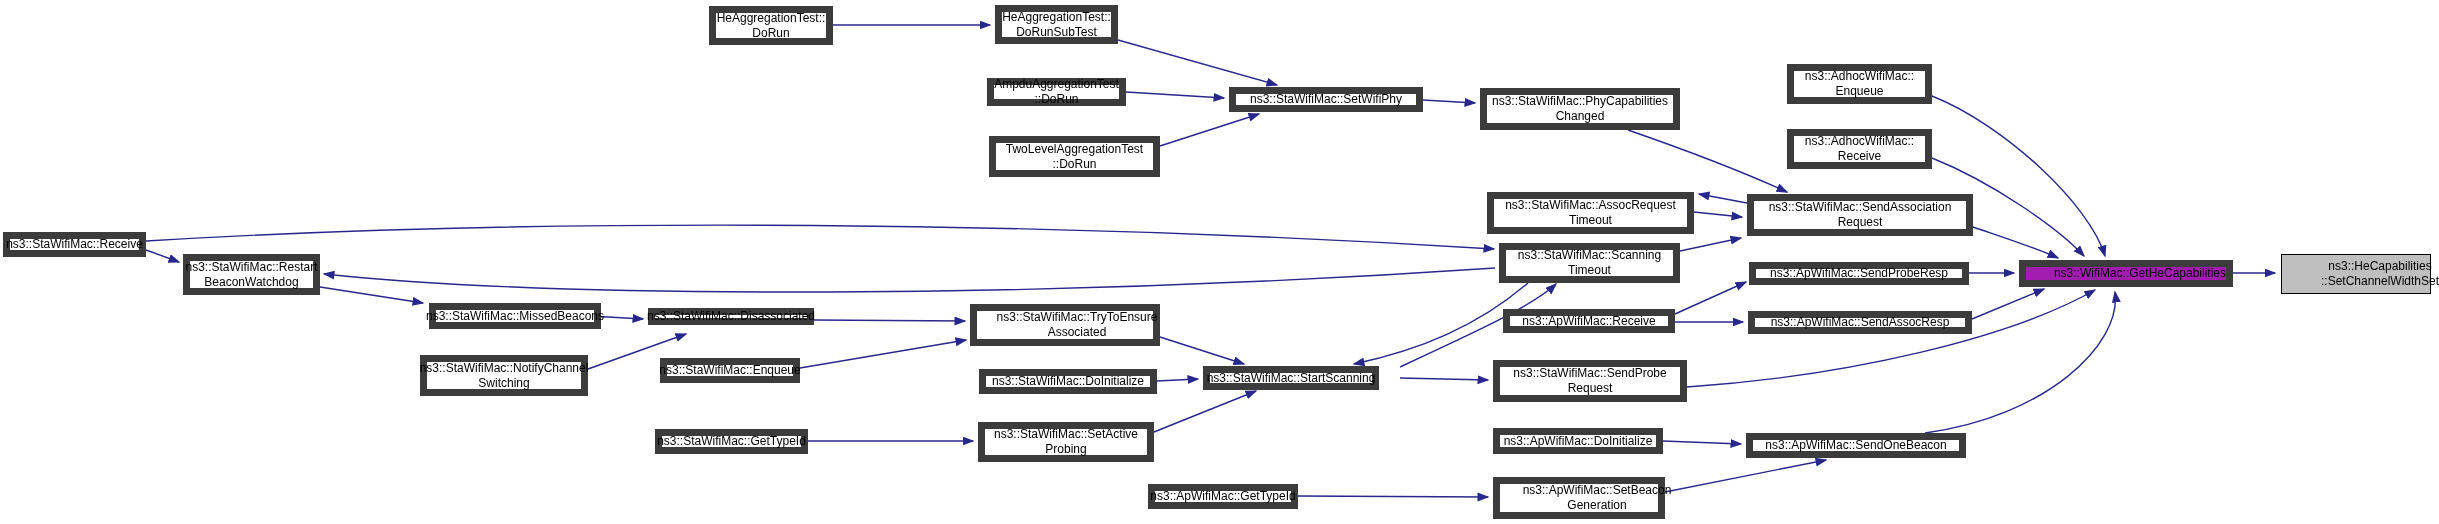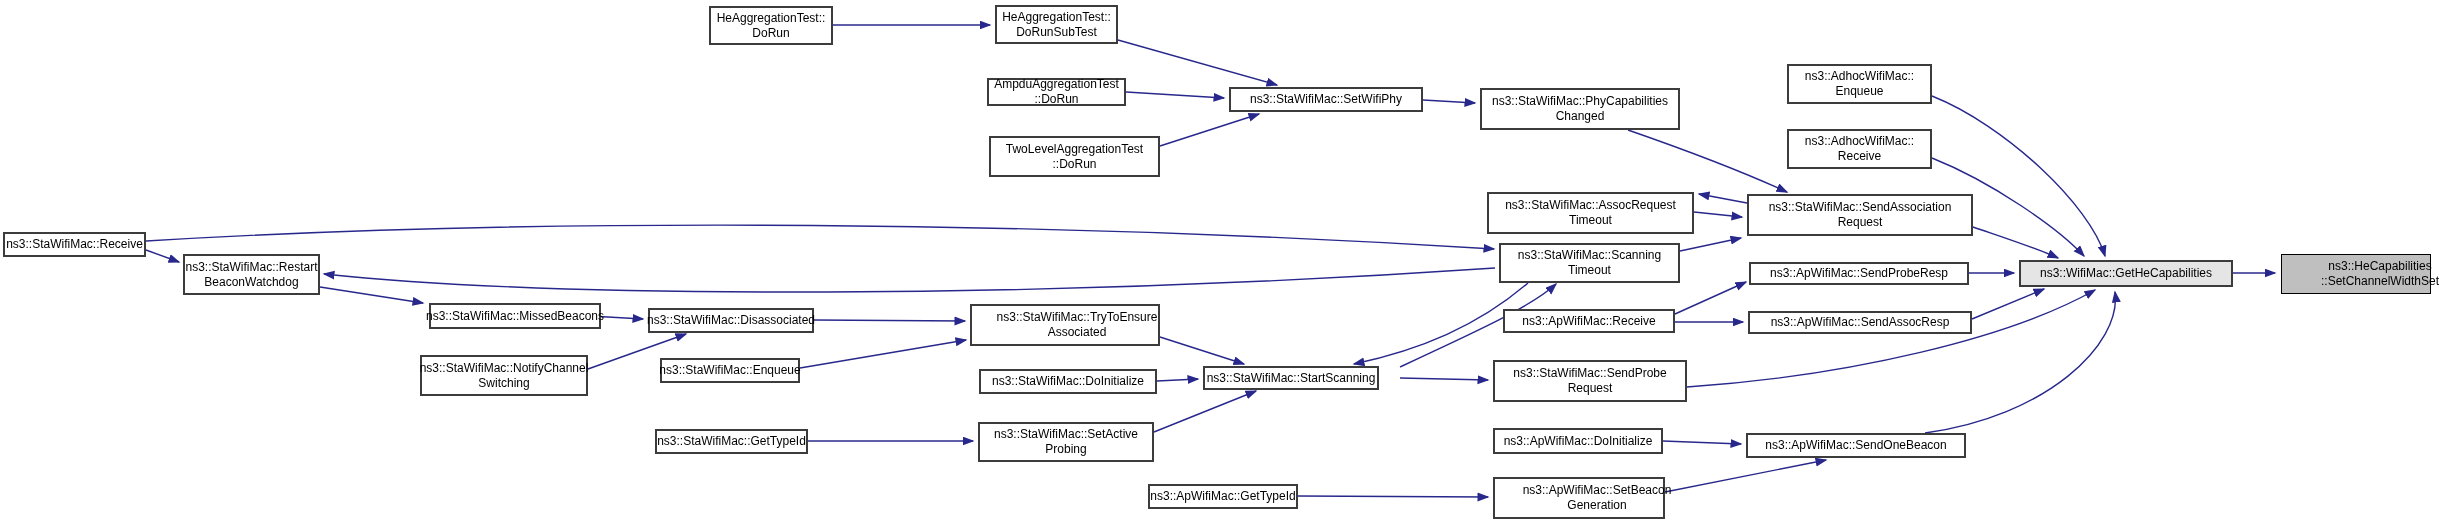--- a/index.html
+++ b/index.html
@@ -8,21 +8,21 @@
     width:2439px;height:524px;
     background:#ffffff;
     overflow:hidden;
     font-family:"Liberation Sans",sans-serif;
   }
   #edge-layer{position:absolute;left:0;top:0;width:2439px;height:524px;}
   .node{
     position:absolute;
     box-sizing:border-box;
     background:#ffffff;
-    border:2px solid #fca5a5;
+    border:7px solid #fca5a5;
     display:flex;
     flex-direction:column;
     align-items:center;
     justify-content:center;
     text-align:center;
     font-size:12px;
     line-height:15px;
     color:#000000;
     white-space:nowrap;
     cursor:pointer;
@@ -165,41 +165,41 @@
       <div class="node" style="left: 1203px; top: 366px; width: 176px; height: 24px; background: rgb(255, 255, 255); border-color: rgb(60, 60, 60);">
         <span>ns3::StaWifiMac::StartScanning</span>
       </div>
       <div class="node" style="left: 979px; top: 369px; width: 178px; height: 25px; background: rgb(255, 255, 255); border-color: rgb(60, 60, 60);">
         <span>ns3::StaWifiMac::DoInitialize</span>
       </div>
       <div class="node" style="left: 970px; top: 304px; width: 190px; height: 42px; background: rgb(255, 255, 255); border-color: rgb(60, 60, 60); padding-left: 24px;">
         <span>ns3::StaWifiMac::TryToEnsure</span>
         <span>Associated</span>
       </div>
-      <div class="node" style="left: 648px; top: 308px; width: 166px; height: 25px; background: rgb(255, 255, 255); border-color: rgb(60, 60, 60); text-align: center;">
+      <div class="node" style="left: 648px; top: 308px; width: 166px; height: 17px; background: rgb(255, 255, 255); border-color: rgb(60, 60, 60); text-align: center;">
         <span>ns3::StaWifiMac::Disassociated</span>
       </div>
       <div class="node" style="left: 660px; top: 358px; width: 140px; height: 25px; background: rgb(255, 255, 255); border-color: rgb(60, 60, 60);">
         <span>ns3::StaWifiMac::Enqueue</span>
       </div>
       <div class="node" style="left: 429px; top: 303px; width: 172px; height: 26px; background: rgb(255, 255, 255); border-color: rgb(60, 60, 60);">
         <span>ns3::StaWifiMac::MissedBeacons</span>
       </div>
       <div class="node" style="left: 420px; top: 355px; width: 168px; height: 41px; background: rgb(255, 255, 255); border-color: rgb(60, 60, 60);">
         <span>ns3::StaWifiMac::NotifyChannel</span>
         <span>Switching</span>
       </div>
       <div class="node" style="left: 3px; top: 232px; width: 143px; height: 25px; background: rgb(255, 255, 255); border-color: rgb(60, 60, 60);">
         <span>ns3::StaWifiMac::Receive</span>
       </div>
       <div class="node" style="left: 183px; top: 254px; width: 137px; height: 41px; background: rgb(255, 255, 255); border-color: rgb(60, 60, 60);">
         <span>ns3::StaWifiMac::Restart</span>
         <span>BeaconWatchdog</span>
       </div>
-      <div class="node" style="left: 2019px; top: 260px; width: 214px; height: 27px; background: #e5e5e5; border-color: rgb(60, 60, 60);">
+      <div class="node" style="left: 2019px; top: 260px; width: 214px; height: 27px; background: #a21caf; border-color: rgb(60, 60, 60); align-items: flex-end;">
         <span>ns3::WifiMac::GetHeCapabilities</span>
       </div>
       <div class="node hl" style="left: 2281px; top: 254px; width: 150px; height: 40px; background: rgb(191, 191, 191); border-color: rgb(0, 0, 0); padding-left: 48px;">
         <span>ns3::HeCapabilities</span>
         <span>::SetChannelWidthSet</span>
       </div>
     </div>
 </div>
 
 </body></html>

